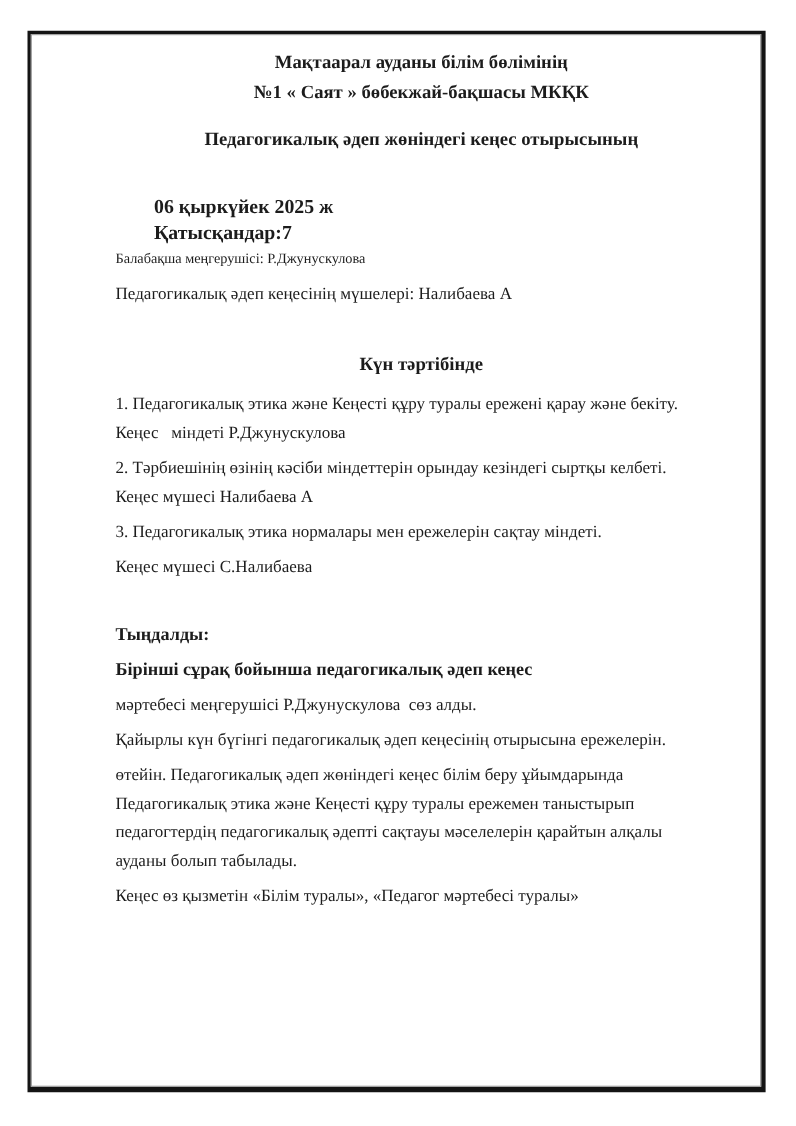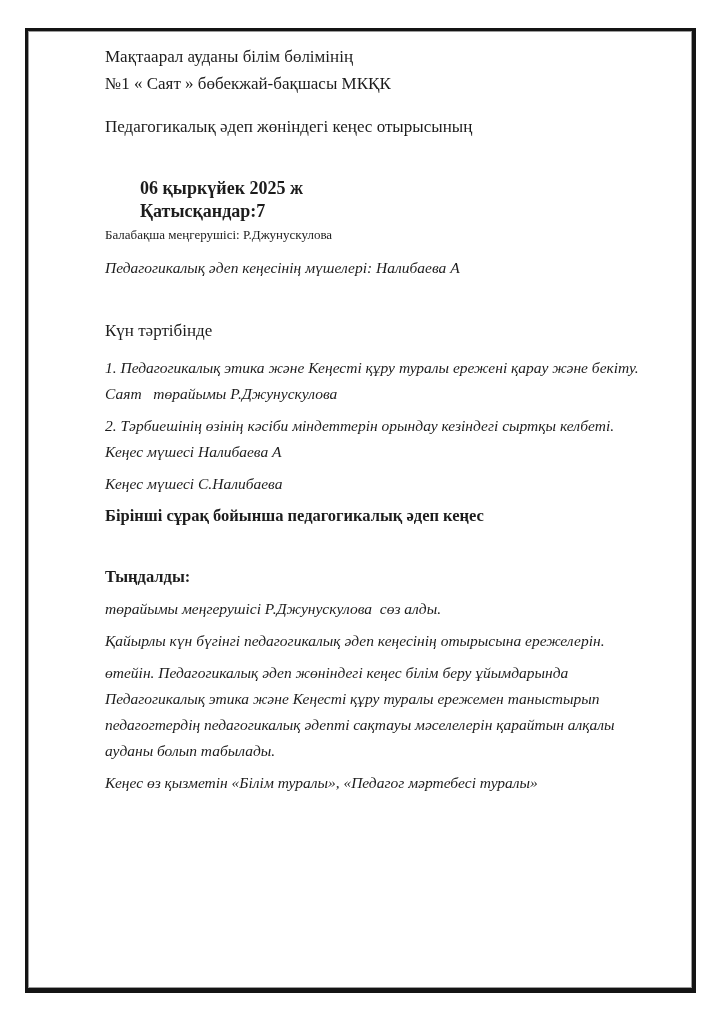--- a/index.html
+++ b/index.html
@@ -31,39 +31,38 @@
     inset: 0;
     border: 1px solid #9b9b9b;
     box-sizing: border-box;
     padding: 0 30px 0 76px;
   }
   p, .ln {
     margin: 0;
     white-space: pre-wrap;
   }
   .center-bold {
-    text-align: left;
-    font-weight: normal;
+    text-align: center;
+    font-weight: bold;
     font-size: 17px;
     line-height: 27px;
   }
   .meta-bold {
     font-weight: bold;
     font-size: 18px;
     line-height: 23px;
     margin-left: 35px;
   }
   .body-23 {
     font-size: 13px;
     line-height: 23px;
   }
   .body-text {
     font-size: 15.5px;
     line-height: 26px;
-    font-style: italic;
   }
   .bold-16 {
     font-weight: bold;
     font-size: 16.5px;
     line-height: 26px;
   }
   .mt-org      { margin-top: 11px; }
   .mt-title    { margin-top: 16px; }
   .mt-proto    { margin-top: 5px;  }
   .mt-date     { margin-top: 37px; }
@@ -90,35 +89,36 @@
       <p class="meta-bold">Қатысқандар:7</p>
       <p class="body-23">Балабақша меңгерушісі: Р.Джунускулова</p>
       <p class="body-text mt-members">Педагогикалық әдеп кеңесінің мүшелері: Налибаева А</p>
     </div>
 
     <div>
       <p class="center-bold mt-agenda-h">Күн тәртібінде</p>
 
       <div class="body-text mt-item1">
         <div class="ln">1. Педагогикалық этика және Кеңесті құру туралы ережені қарау және бекіту.</div>
-        <div class="ln">Саят   төрайымы Р.Джунускулова</div>
+        <div class="ln">Кеңес   міндеті Р.Джунускулова</div>
       </div>
 
       <div class="body-text mt-para">
         <div class="ln">2. Тәрбиешінің өзінің кәсіби міндеттерін орындау кезіндегі сыртқы келбеті.</div>
         <div class="ln">Кеңес мүшесі Налибаева А</div>
       </div>
 
+      <p class="body-text mt-para">3. Педагогикалық этика нормалары мен ережелерін сақтау міндеті.</p>
       <p class="body-text mt-para">Кеңес мүшесі С.Налибаева</p>
     </div>
 
     <div>
+      <p class="bold-16 mt-heard">Тыңдалды:</p>
       <p class="bold-16 mt-para">Бірінші сұрақ бойынша педагогикалық әдеп кеңес</p>
-      <p class="bold-16 mt-heard">Тыңдалды:</p>
-      <p class="body-text mt-para">төрайымы меңгерушісі Р.Джунускулова  сөз алды.</p>
+      <p class="body-text mt-para">мәртебесі меңгерушісі Р.Джунускулова  сөз алды.</p>
       <p class="body-text mt-para">Қайырлы күн бүгінгі педагогикалық әдеп кеңесінің отырысына ережелерін.</p>
 
       <div class="body-text mt-para">
         <div class="ln">өтейін. Педагогикалық әдеп жөніндегі кеңес білім беру ұйымдарында</div>
         <div class="ln">Педагогикалық этика және Кеңесті құру туралы ережемен таныстырып</div>
         <div class="ln">педагогтердің педагогикалық әдепті сақтауы мәселелерін қарайтын алқалы</div>
         <div class="ln">ауданы болып табылады.</div>
       </div>
 
       <p class="body-text mt-para">Кеңес өз қызметін «Білім туралы», «Педагог мәртебесі туралы»</p>

